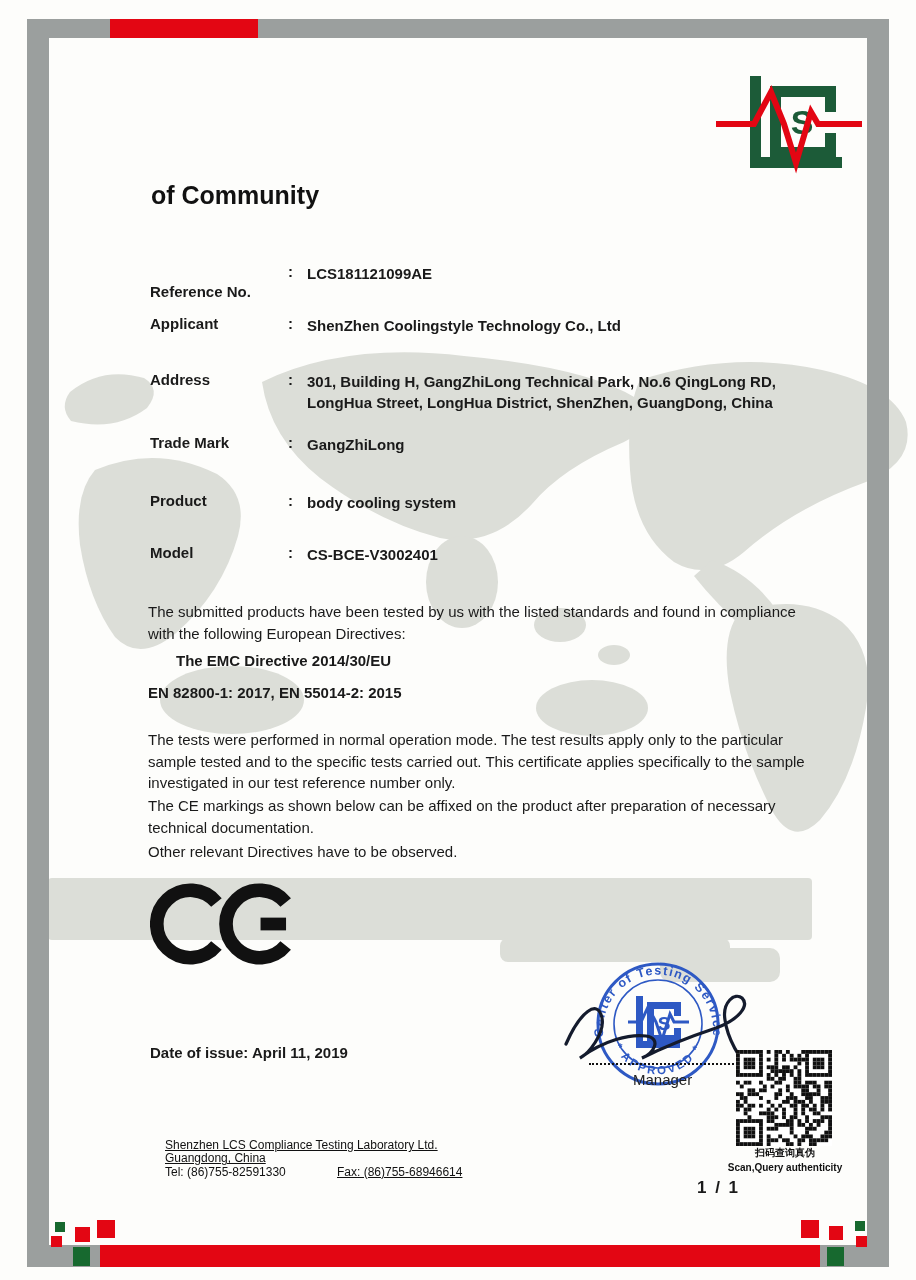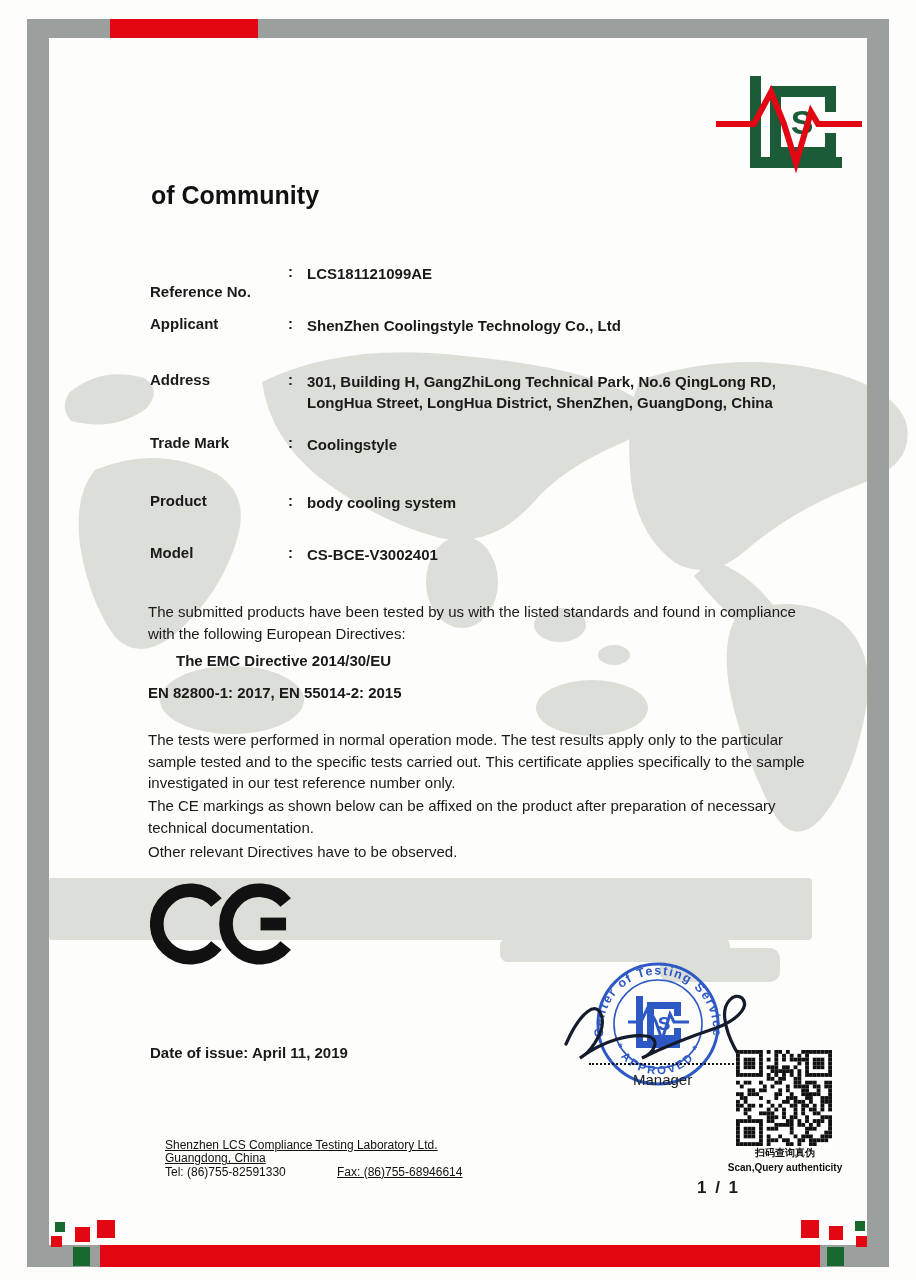--- a/index.html
+++ b/index.html
@@ -88,21 +88,21 @@
   <div class="abs field-label" style="left:150px;top:315px;">Applicant</div>
   <div class="abs field-colon" style="left:288px;top:315px;">:</div>
   <div class="abs field-value" style="left:307px;top:315px;">ShenZhen Coolingstyle Technology Co., Ltd</div>
 
   <div class="abs field-label" style="left:150px;top:371px;">Address</div>
   <div class="abs field-colon" style="left:288px;top:371px;">:</div>
   <div class="abs field-value" style="left:307px;top:371px;">301, Building H, GangZhiLong Technical Park, No.6 QingLong RD, LongHua Street, LongHua District, ShenZhen, GuangDong, China</div>
 
   <div class="abs field-label" style="left:150px;top:434px;">Trade Mark</div>
   <div class="abs field-colon" style="left:288px;top:434px;">:</div>
-  <div class="abs field-value" style="left:307px;top:434px;">Coolingstyle</div>
+  <div class="abs field-value" style="left:307px;top:434px;">GangZhiLong</div>
 
   <div class="abs field-label" style="left:150px;top:492px;">Product</div>
   <div class="abs field-colon" style="left:288px;top:492px;">:</div>
   <div class="abs field-value" style="left:307px;top:492px;">body cooling system</div>
 
   <div class="abs field-label" style="left:150px;top:544px;">Model</div>
   <div class="abs field-colon" style="left:288px;top:544px;">:</div>
   <div class="abs field-value" style="left:307px;top:544px;">CS-BCE-V3002401</div>
 
   <div class="abs para" style="left:148px;top:601px;">The submitted products have been tested by us with the listed standards and found in compliance with the following European Directives:</div>

